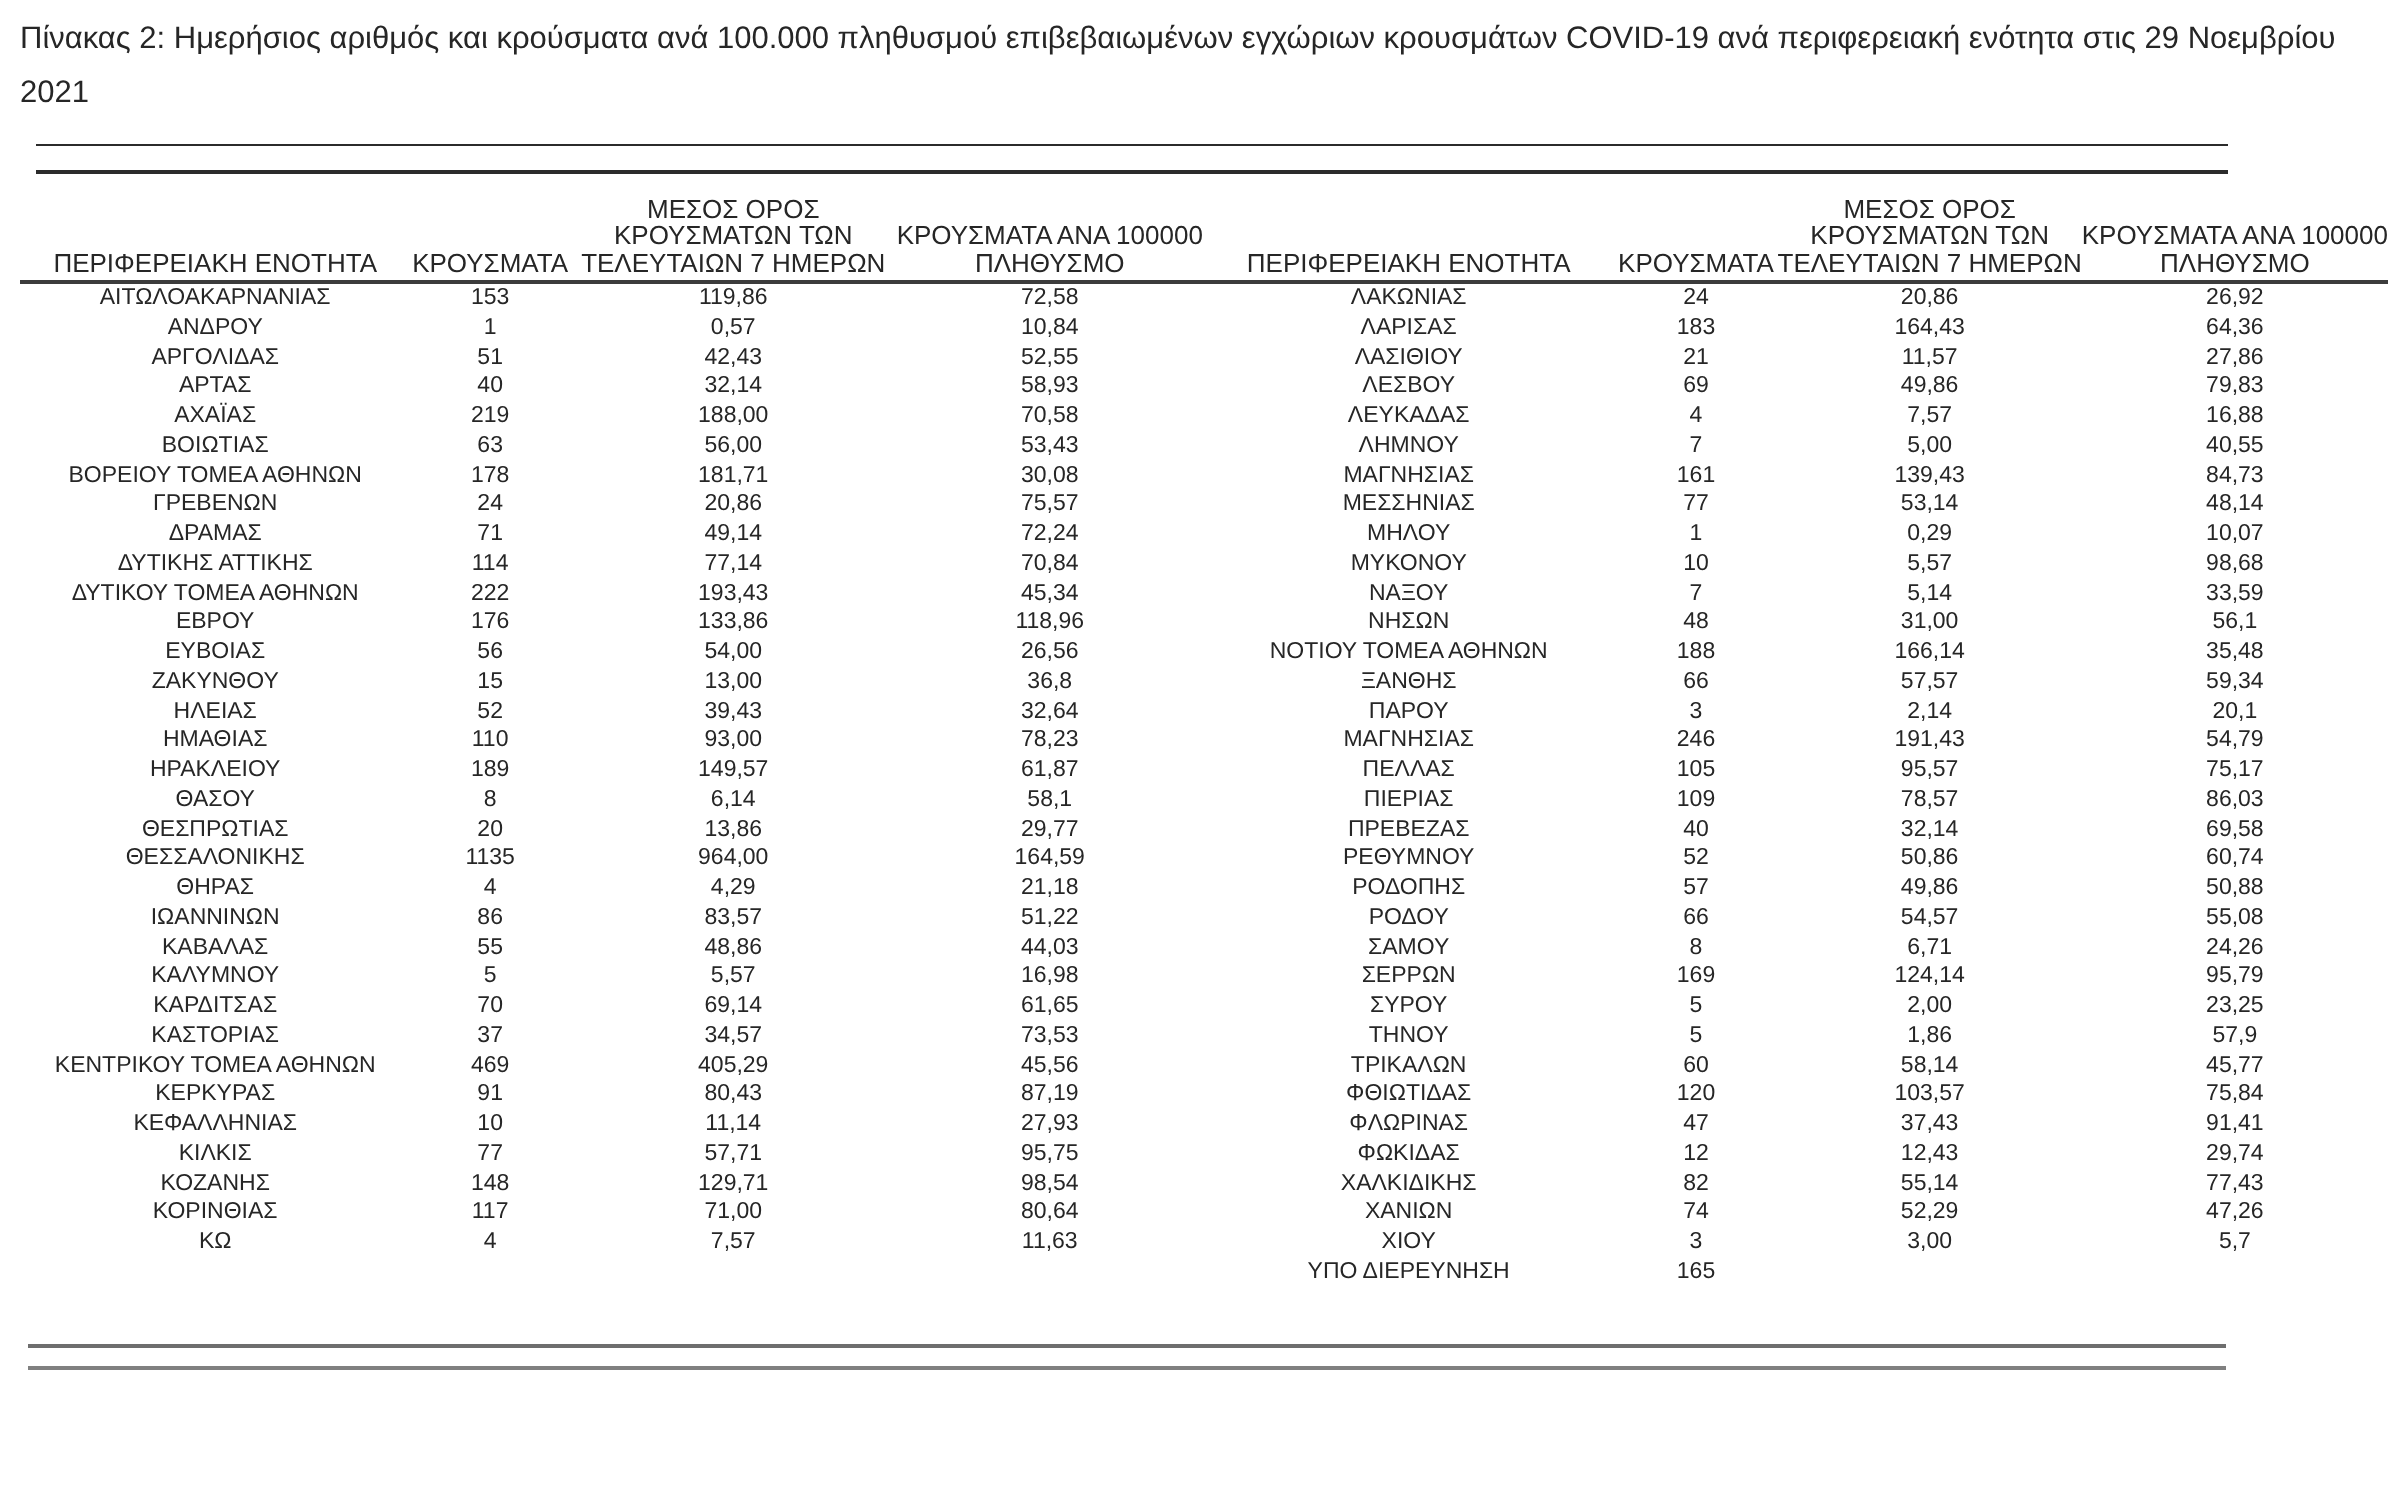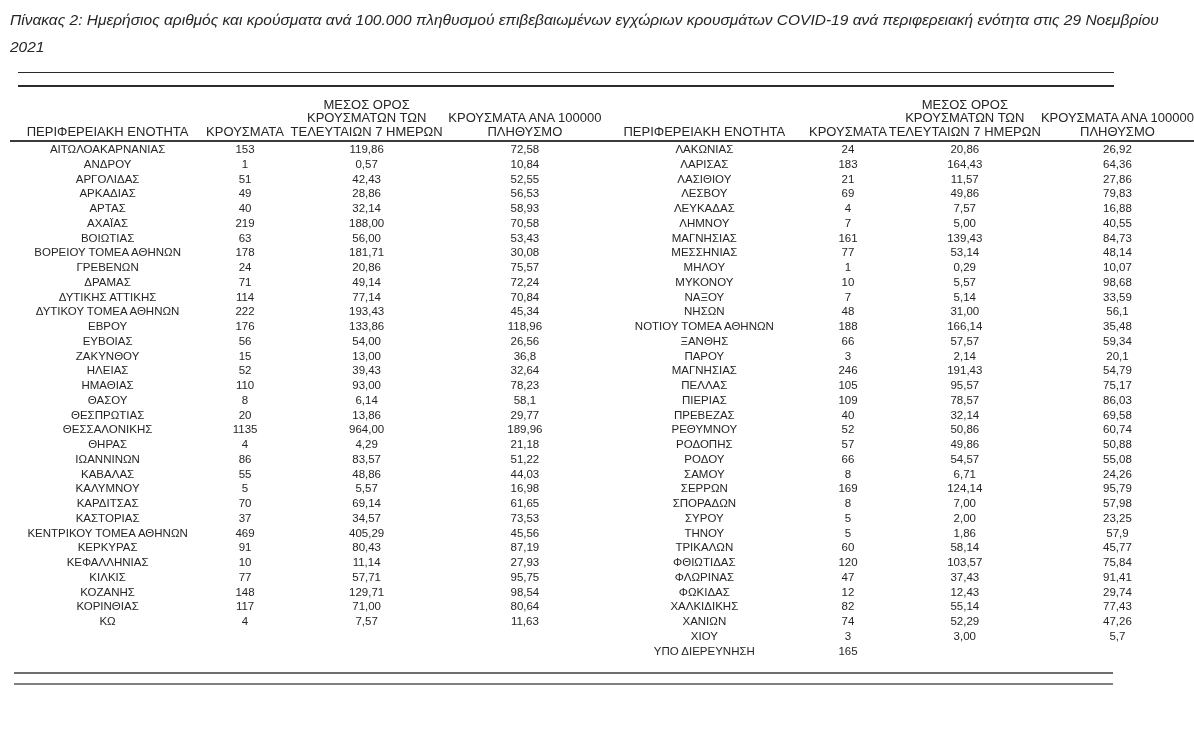--- a/index.html
+++ b/index.html
@@ -11,21 +11,21 @@
   html,body{margin:0;padding:0;background:#ffffff;}
   body{
     width:1194px;height:749px;overflow:hidden;
     font-family:"Liberation Sans", sans-serif;
     color:var(--text);
   }
   .page{position:relative;width:1194px;height:749px;background:#fff;}
 
   .doc-title{
     position:absolute;left:10px;top:6px;width:1165px;
-    font-size:15.5px;line-height:27px;color:var(--text);font-style:italic;
+    font-size:15.5px;line-height:27px;color:var(--text);
   }
 
   .rule{position:absolute;background:var(--rule-dark);}
   .rule-top-thin{left:18px;top:72px;width:1096px;height:1px;}
   .rule-top-thick{left:18px;top:85px;width:1096px;height:2px;}
   .rule-bottom-1{left:14px;top:672px;width:1099px;height:2px;background:var(--rule-gray);}
   .rule-bottom-2{left:14px;top:683px;width:1099px;height:2px;background:#808080;}
 
   .tables{
     position:absolute;left:10px;top:94px;display:flex;align-items:flex-start;
@@ -98,26 +98,20 @@
             <td>0,57</td>
             <td>10,84</td>
           </tr>
           <tr>
             <td>ΑΡΓΟΛΙΔΑΣ</td>
             <td>51</td>
             <td>42,43</td>
             <td>52,55</td>
           </tr>
           <tr>
-            <td>ΑΡΚΑΔΙΑΣ</td>
-            <td>49</td>
-            <td>28,86</td>
-            <td>56,53</td>
-          </tr>
-          <tr>
             <td>ΑΡΤΑΣ</td>
             <td>40</td>
             <td>32,14</td>
             <td>58,93</td>
           </tr>
           <tr>
             <td>ΑΧΑΪΑΣ</td>
             <td>219</td>
             <td>188,00</td>
             <td>70,58</td>
@@ -182,36 +176,42 @@
             <td>39,43</td>
             <td>32,64</td>
           </tr>
           <tr>
             <td>ΗΜΑΘΙΑΣ</td>
             <td>110</td>
             <td>93,00</td>
             <td>78,23</td>
           </tr>
           <tr>
+            <td>ΗΡΑΚΛΕΙΟΥ</td>
+            <td>189</td>
+            <td>149,57</td>
+            <td>61,87</td>
+          </tr>
+          <tr>
             <td>ΘΑΣΟΥ</td>
             <td>8</td>
             <td>6,14</td>
             <td>58,1</td>
           </tr>
           <tr>
             <td>ΘΕΣΠΡΩΤΙΑΣ</td>
             <td>20</td>
             <td>13,86</td>
             <td>29,77</td>
           </tr>
           <tr>
             <td>ΘΕΣΣΑΛΟΝΙΚΗΣ</td>
             <td>1135</td>
             <td>964,00</td>
-            <td>189,96</td>
+            <td>164,59</td>
           </tr>
           <tr>
             <td>ΘΗΡΑΣ</td>
             <td>4</td>
             <td>4,29</td>
             <td>21,18</td>
           </tr>
           <tr>
             <td>ΙΩΑΝΝΙΝΩΝ</td>
             <td>86</td>
@@ -448,26 +448,20 @@
             <td>6,71</td>
             <td>24,26</td>
           </tr>
           <tr>
             <td>ΣΕΡΡΩΝ</td>
             <td>169</td>
             <td>124,14</td>
             <td>95,79</td>
           </tr>
           <tr>
-            <td>ΣΠΟΡΑΔΩΝ</td>
-            <td>8</td>
-            <td>7,00</td>
-            <td>57,98</td>
-          </tr>
-          <tr>
             <td>ΣΥΡΟΥ</td>
             <td>5</td>
             <td>2,00</td>
             <td>23,25</td>
           </tr>
           <tr>
             <td>ΤΗΝΟΥ</td>
             <td>5</td>
             <td>1,86</td>
             <td>57,9</td>

